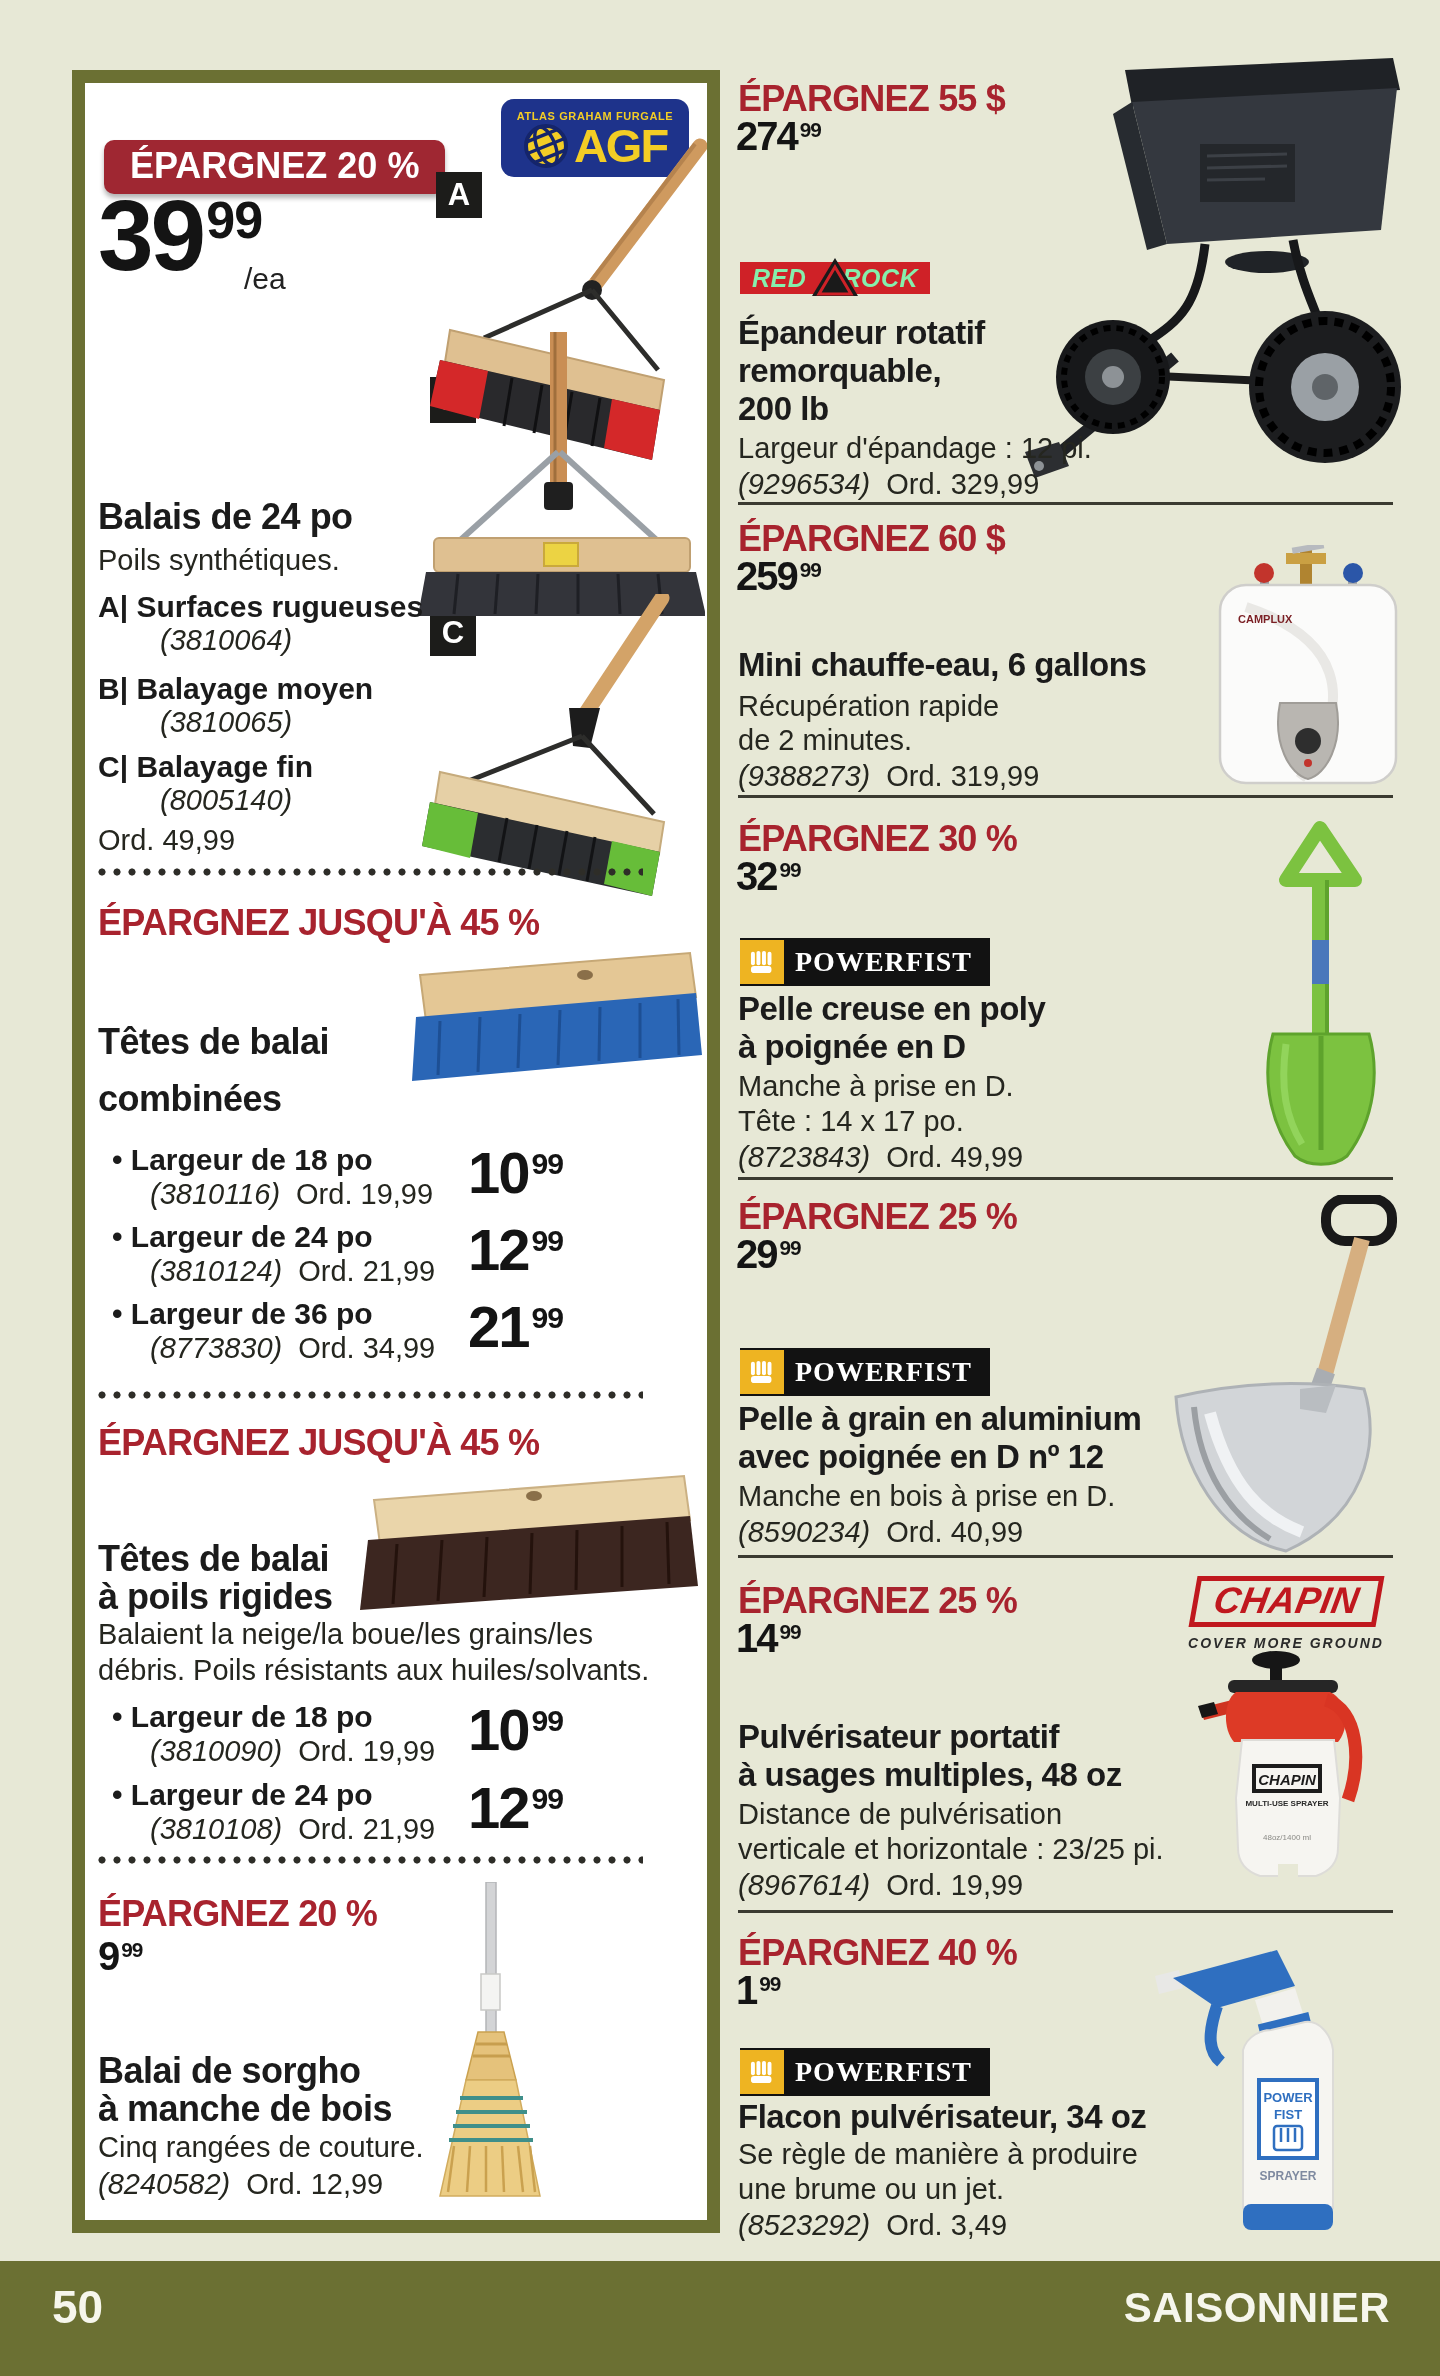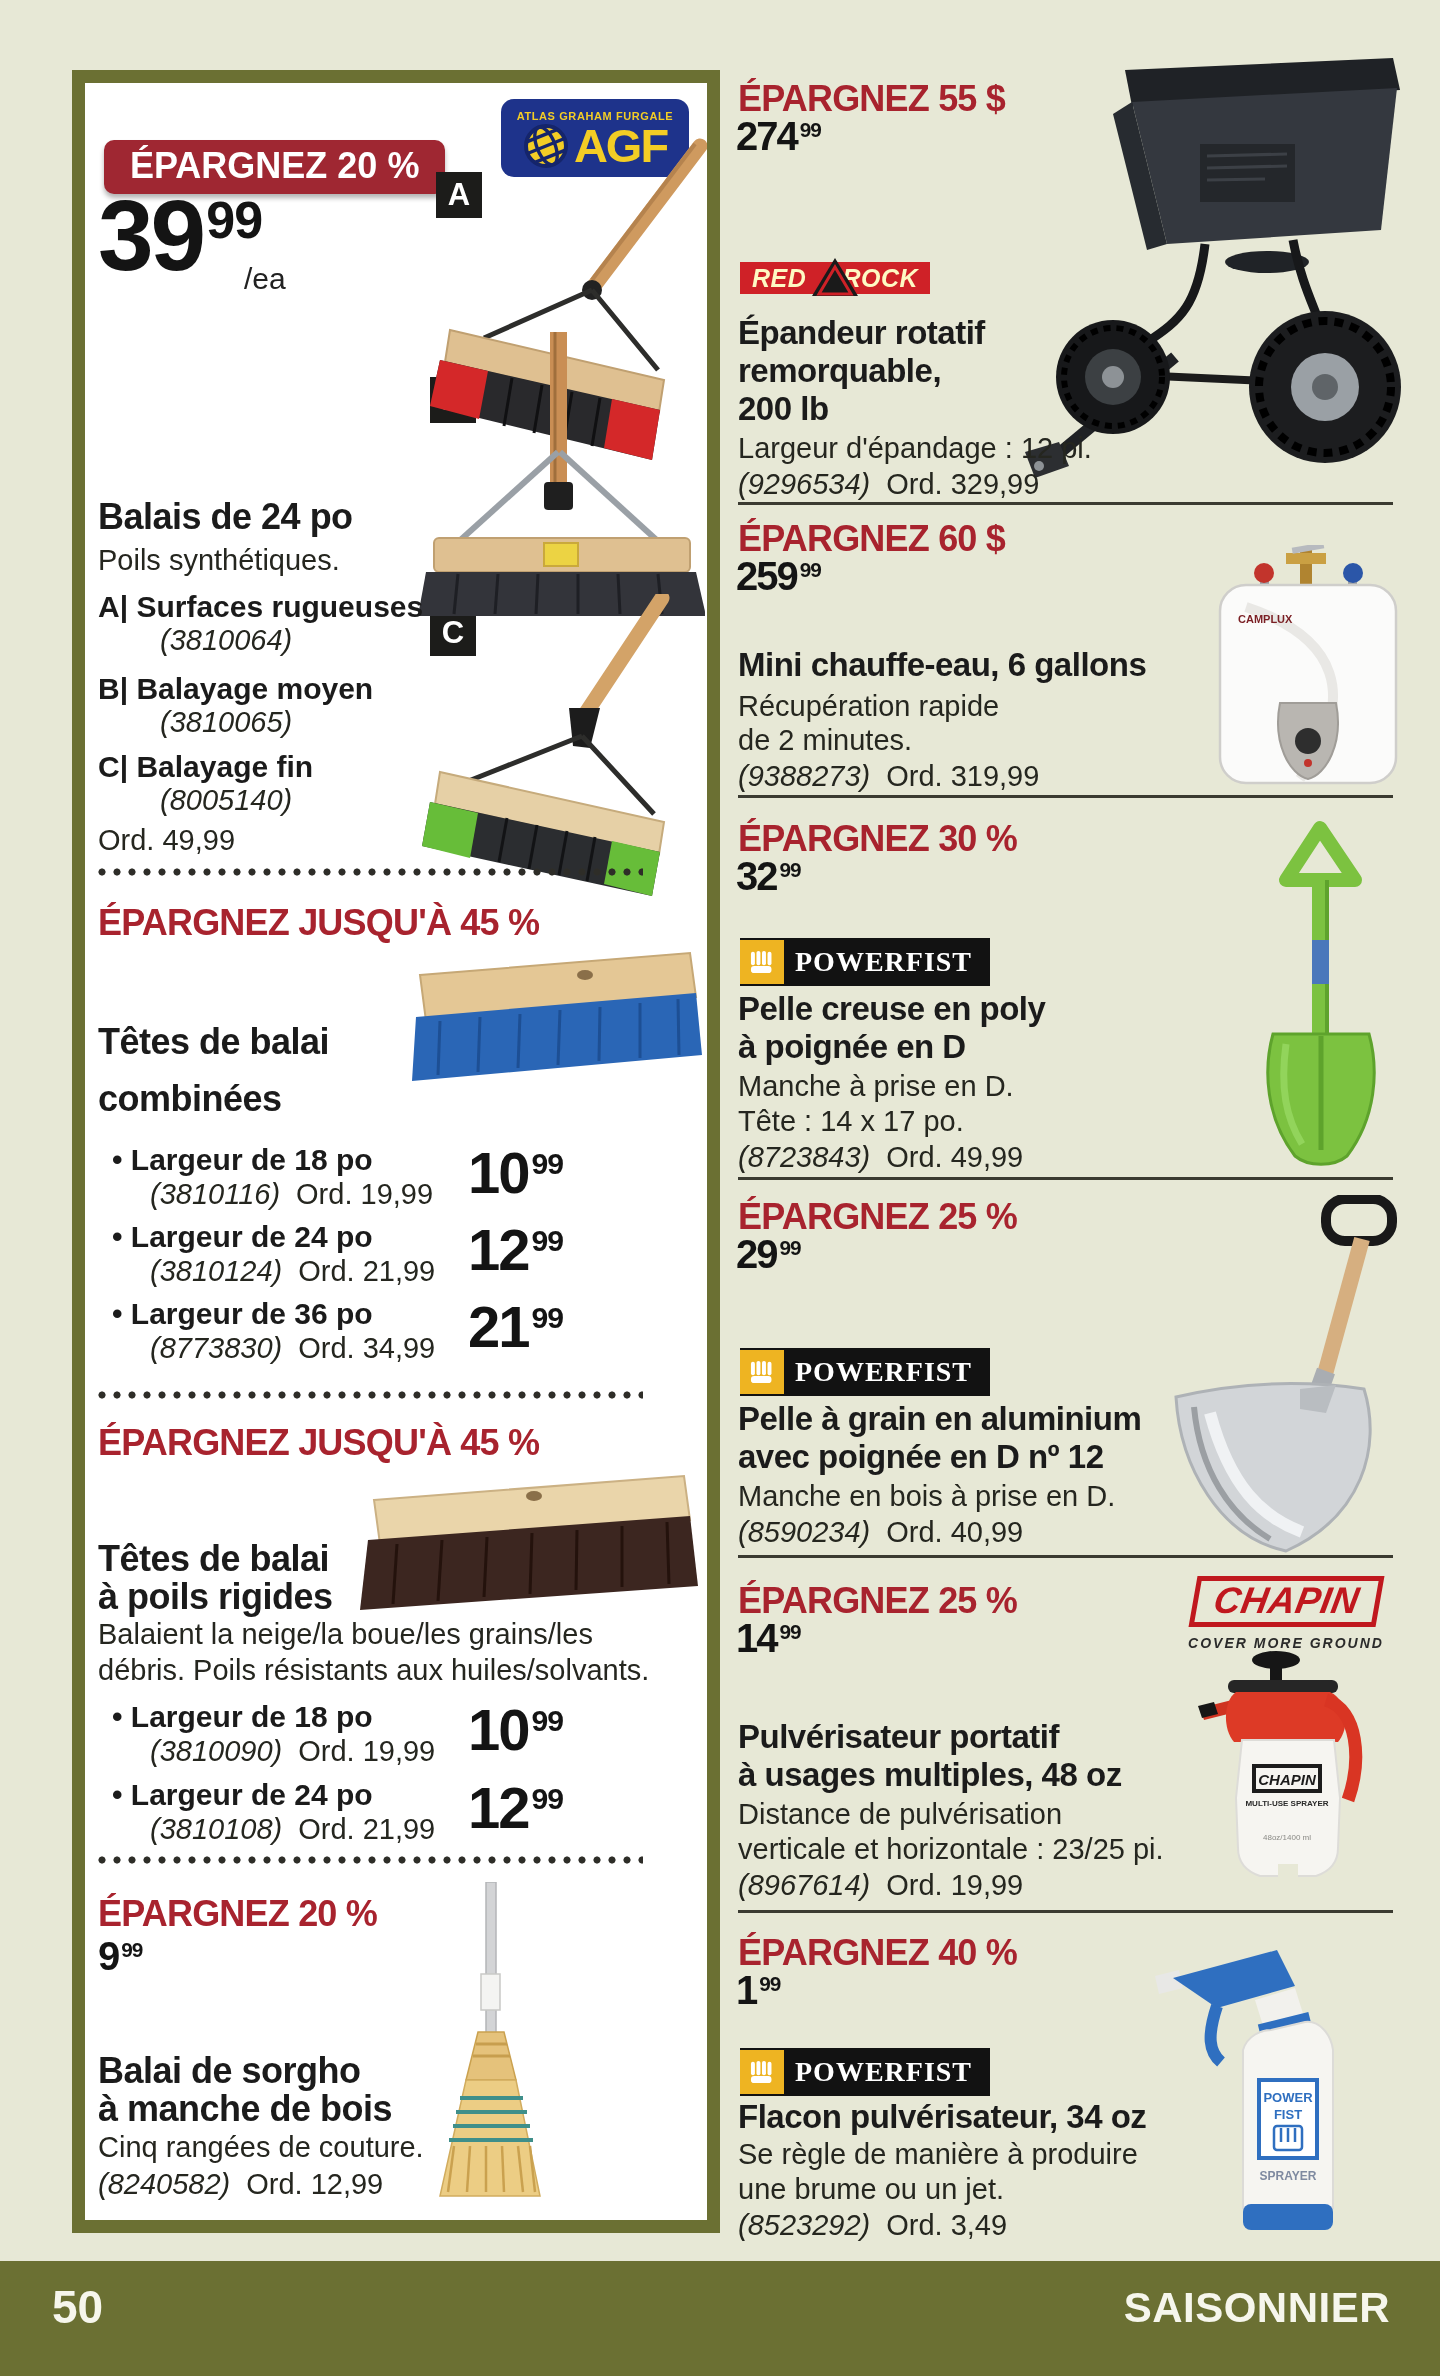--- a/index.html
+++ b/index.html
@@ -32,21 +32,21 @@
   .pfist { display:flex; align-items:center; background:#121212; height:48px; padding-right:18px; gap:11px; }
   .pfist .sq { width:44px; height:44px; background:#eeb422; display:flex; align-items:center; justify-content:center; }
   .pfist .txt { color:#fff; font-family:"Liberation Serif", serif; font-weight:bold; font-size:28px; letter-spacing:1px; }
 
   .agf { width:188px; height:78px; background:#1e338b; border-radius:13px; display:flex; flex-direction:column; align-items:center; justify-content:center; padding-top:3px; }
   .agf .tag { color:#f3cd25; font-size:11px; font-weight:bold; letter-spacing:0.6px; white-space:nowrap; }
   .agf .row { display:flex; align-items:center; gap:5px; margin-top:1px; }
   .agf .big { color:#f3cd25; font-size:47px; font-weight:bold; letter-spacing:-2px; line-height:0.9; }
 
   .redrock { width:190px; height:32px; background:#cf2127; display:flex; align-items:center; justify-content:space-between; padding:0 12px; position:relative; }
-  .redrock .t { color:#fef9c3; font-weight:bold; font-style:italic; font-size:25px; letter-spacing:0.5px; line-height:1; }
+  .redrock .t { color:#86efac; font-weight:bold; font-style:italic; font-size:25px; letter-spacing:0.5px; line-height:1; }
   .rr-tri { position:absolute; left:50%; top:-6px; transform:translateX(-50%); }
 
   .chapin-box { display:inline-block; border:5px solid #c0181e; padding:1px 16px 3px; transform:skewX(-10deg); }
   .chapin-box .t { color:#c0181e; font-weight:bold; font-style:italic; font-size:37px; letter-spacing:0.5px; line-height:1; }
   .chapin-tag { font-size:14px; font-weight:bold; font-style:italic; letter-spacing:2px; color:#2b2b2b; white-space:nowrap; }
 
   svg text { font-family:"Liberation Sans", sans-serif; }
 </style>
 </head>
 <body>

